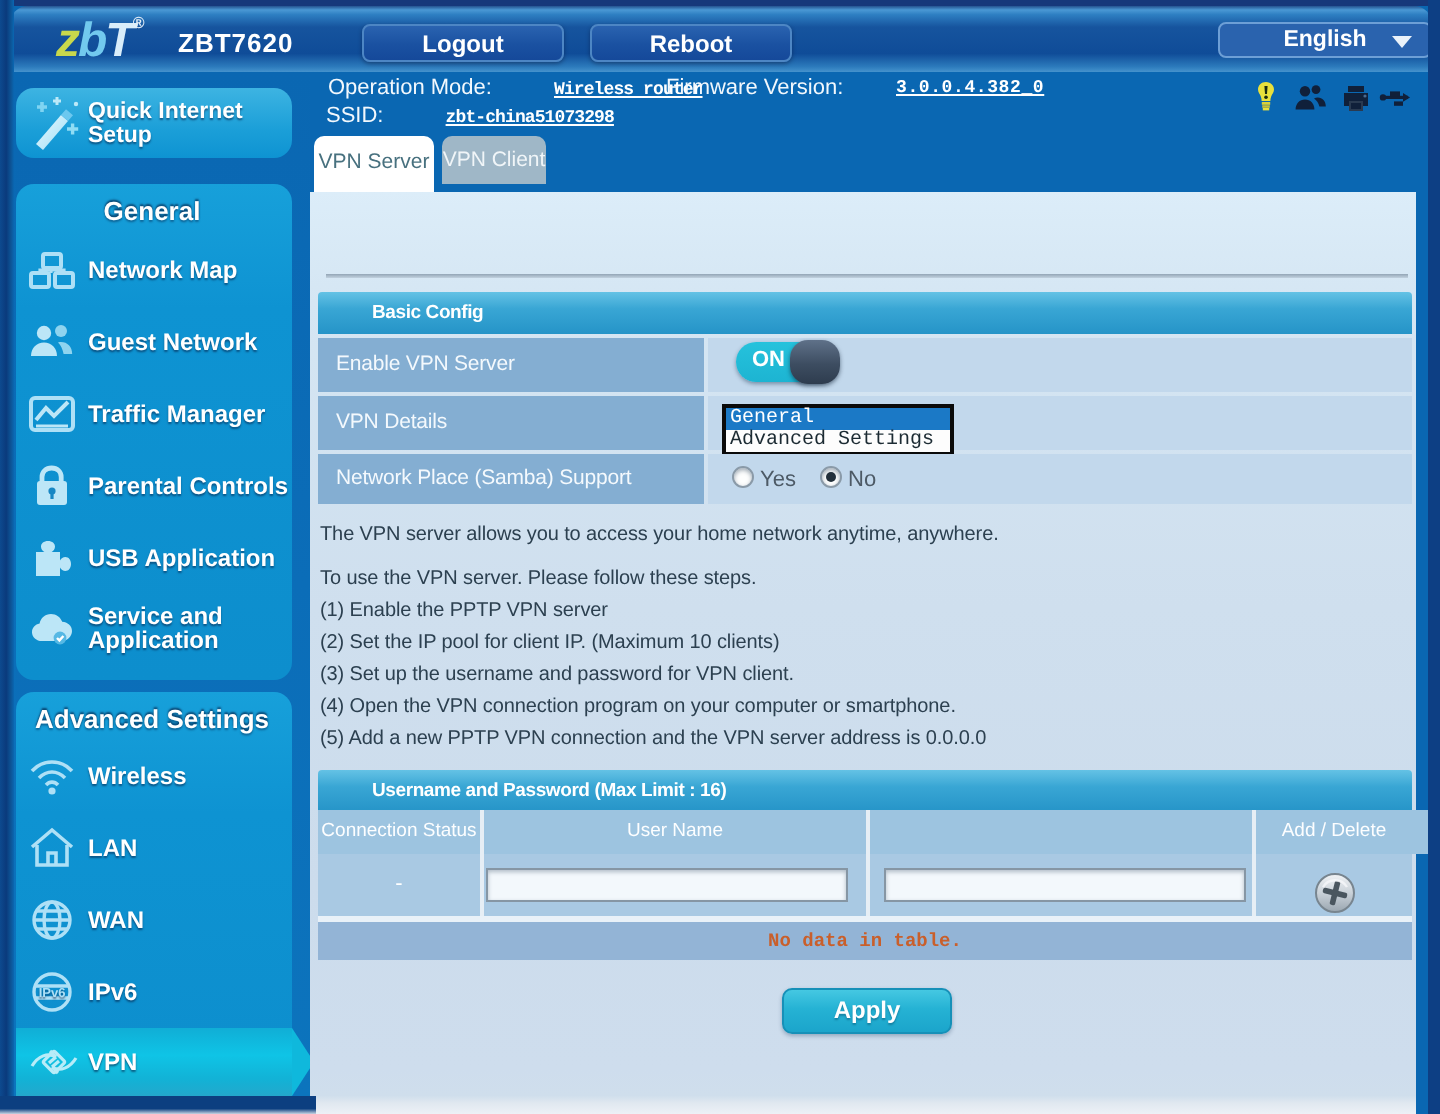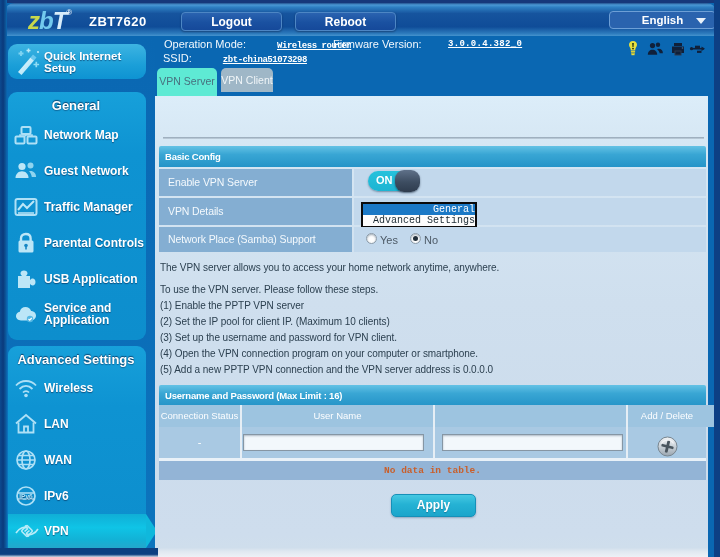--- a/index.html
+++ b/index.html
@@ -35,37 +35,37 @@
 #subbar { position:absolute; left:5px; top:36px; width:712px; height:521px; background:#0a67b2; }
 .subtxt { position:absolute; color:#f2f8fd; font-size:11px; }
 .sublink { font-family:"Liberation Mono",monospace; font-weight:bold; text-decoration:underline; color:#fff; font-size:9px; letter-spacing:-0.45px;margin-left:28px; }
 #opmode { left:159px; top:2px; }
 #fwver  { left:328px; top:2px; }
 #fwnum  { left:415px; top:3px; letter-spacing:0.3px; }
 #ssid   { left:158px; top:16px; }
 #staticons { position:absolute; left:622px; top:4px; width:84px; height:18px; }
 
 .tab { position:absolute; top:68px; height:28px; border-radius:5px 5px 0 0; font-size:10.5px; text-align:center; white-space:nowrap; }
-#tab1 { left:157px; width:60px; background:#5eead4; color:#48717f; line-height:26px; }
+#tab1 { left:157px; width:60px; background:#ffffff; color:#48717f; line-height:26px; }
 #tab2 { left:221px; width:52px; height:24px; background:#9fb7c7; color:#f0f5f8; line-height:24px; }
 
 #content { position:absolute; left:155px; top:96px; width:553px; height:461px;
   background:linear-gradient(180deg,#dcedf9 0,#d5e6f3 12%,#cfdfee 45%,#ccdcec 75%,#cedded 95%,#cfdeec 98%,#e0e8f0 98.8%,#edf1f6 100%); }
 #pagetitle { position:absolute; left:9px; top:14px; color:#2576ae; font-weight:bold; font-size:13px; letter-spacing:-0.3px; }
 #titlehr { position:absolute; left:8px; top:41px; width:541px; height:2px;
   background:linear-gradient(180deg,#93a5b5 0,#c2d2df 100%); }
 
 .secbar { position:absolute; left:4px; width:547px; height:21px; border-radius:2px 2px 0 0;
   background:linear-gradient(180deg,#64c2e5 0,#39a6d4 40%,#2594c8 100%);
-  color:#fff; font-weight:bold; font-size:9.5px; letter-spacing:-0.2px; line-height:21px; padding-left:6px; }
+  color:#fff; font-weight:bold; font-size:9.5px; letter-spacing:-0.2px; line-height:21px; padding-left:27px; }
 #bar1 { top:50px; }
 .brow { position:absolute; left:4px; width:547px; }
 .blabel { position:absolute; left:0; top:0; width:193px; height:100%; background:#84aed2; color:#f4f9fd;
   font-size:10.5px; letter-spacing:-0.1px; line-height:1.1; display:flex; align-items:center; padding-left:9px; }
-.bvalue { position:absolute; left:195px; top:0; width:352px; height:100%; background:#c2d8ec;text-align:right; }
+.bvalue { position:absolute; left:195px; top:0; width:352px; height:100%; background:#c2d8ec; }
 #row1 { top:73px; height:27px; }
 #row2 { top:102px; height:27px;padding-left:46px; }
 #row3 { top:131px; height:25px; }
 
 #toggle { position:absolute; left:14px; top:2px; width:50px; height:20px; border-radius:10px;
   background:linear-gradient(180deg,#25c2dc 0,#1db4d2 100%); box-shadow:0 1px 2px rgba(0,30,60,.4);}
 #toggle .on { position:absolute; left:8px; top:3px; color:#fff; font-weight:bold; font-size:11px; }
 #toggle .knob { position:absolute; right:-2px; top:-1px; width:25px; height:22px; border-radius:9px;
   background:linear-gradient(180deg,#5f7189 0,#3d4d61 55%,#2e3c4e 100%); box-shadow:0 1px 2px rgba(0,20,40,.5); }
 

